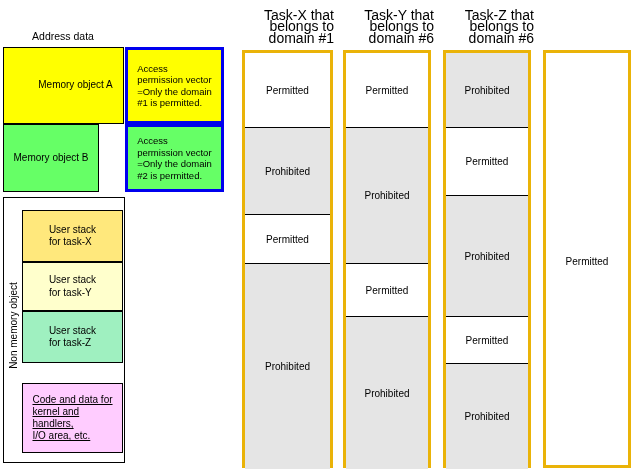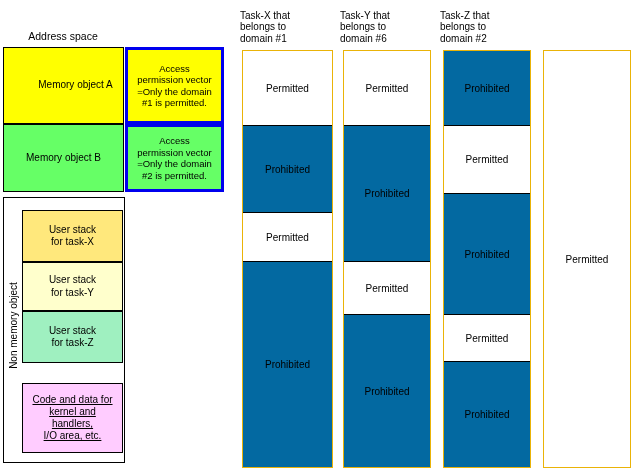--- a/index.html
+++ b/index.html
@@ -21,26 +21,26 @@
     font-size: 10.5px;
   }
 
   .box {
     position: absolute;
     box-sizing: border-box;
     border: 1px solid #000;
     display: flex;
     align-items: center;
     justify-content: center;
-    text-align: center;
+    text-align: left;
     font-size: 10px;
     line-height: 12.5px;
   }
   .mem-a { left: 3px; top: 47px; width: 121px; height: 77px; background: #FFFF00; padding-left: 24px; }
-  .mem-b { left: 3px; top: 124px; width: 121px; height: 68px; background: #66FF66; }
+  .mem-b { left: 3px; top: 124px; width: 96px; height: 68px; background: #66FF66; }
   .acc-1 {
     left: 125px; top: 47px; width: 99px; height: 77px;
     background: #FFFF00; border: 3px solid #0000EE;
     font-size: 9.5px; line-height: 11.5px;
   }
   .acc-2 {
     left: 125px; top: 124px; width: 99px; height: 68px;
     background: #66FF66; border: 3px solid #0000EE;
     font-size: 9.5px; line-height: 11.5px;
   }
@@ -61,59 +61,59 @@
   }
   .stack-x { left: 22px; top: 210px; width: 101px; height: 52px; background: #FFE87C; }
   .stack-y { left: 22px; top: 262px; width: 101px; height: 49px; background: #FFFFCC; }
   .stack-z { left: 22px; top: 311px; width: 101px; height: 52px; background: #9FF0C0; }
   .kernel-area { left: 22px; top: 383px; width: 101px; height: 70px; background: #FFCCFF; line-height: 12px; text-decoration: underline; }
 
   .col-header {
     position: absolute;
     bottom: 427px;
     width: 94px;
-    text-align: left;
-    font-size: 10px;
+    text-align: right;
+    font-size: 14px;
     line-height: 11.5px;
     white-space: pre-line;
   }
   .hx { left: 240px; }
   .hy { left: 340px; }
   .hz { left: 440px; }
   .hk { left: 540px; }
 
   .col {
     position: absolute;
     top: 50px;
     height: 418px;
     box-sizing: border-box;
-    border: 1px solid #eab308;
+    border: 3px solid #eab308;
     background: #fff;
   }
   .colx { left: 242px; width: 91px; }
   .coly { left: 343px; width: 88px; }
   .colz { left: 443px; width: 88px; }
   .colk { left: 543px; width: 88px; }
 
   .seg {
     display: flex;
     align-items: center;
     justify-content: center;
     font-size: 10px;
     box-sizing: border-box;
   }
   .seg + .seg { border-top: 1px solid #000; }
-  .seg.gray { background: #0369a1; }
+  .seg.gray { background: #e5e5e5; }
 </style>
 </head>
 <body>
 
 <div class="canvas">
 
-  <div class="addr-label">Address space</div>
+  <div class="addr-label">Address data</div>
 
   <div class="box mem-a">Memory object A</div>
   <div class="box mem-b">Memory object B</div>
 
   <div class="box pre acc-1">Access
 permission vector
 =Only the domain
 #1 is permitted.</div>
   <div class="box pre acc-2">Access
 permission vector
@@ -135,21 +135,21 @@
 I/O area, etc.</div>
 
   <div class="col-header hx">Task-X that
 belongs to
 domain #1</div>
   <div class="col-header hy">Task-Y that
 belongs to
 domain #6</div>
   <div class="col-header hz">Task-Z that
 belongs to
-domain #2</div>
+domain #6</div>
 
   <div class="col colx">
     <div class="seg" style="height:74px">Permitted</div>
     <div class="seg gray" style="height:87px">Prohibited</div>
     <div class="seg" style="height:49px">Permitted</div>
     <div class="seg gray" style="height:206px">Prohibited</div>
   </div>
 
   <div class="col coly">
     <div class="seg" style="height:74px">Permitted</div>

